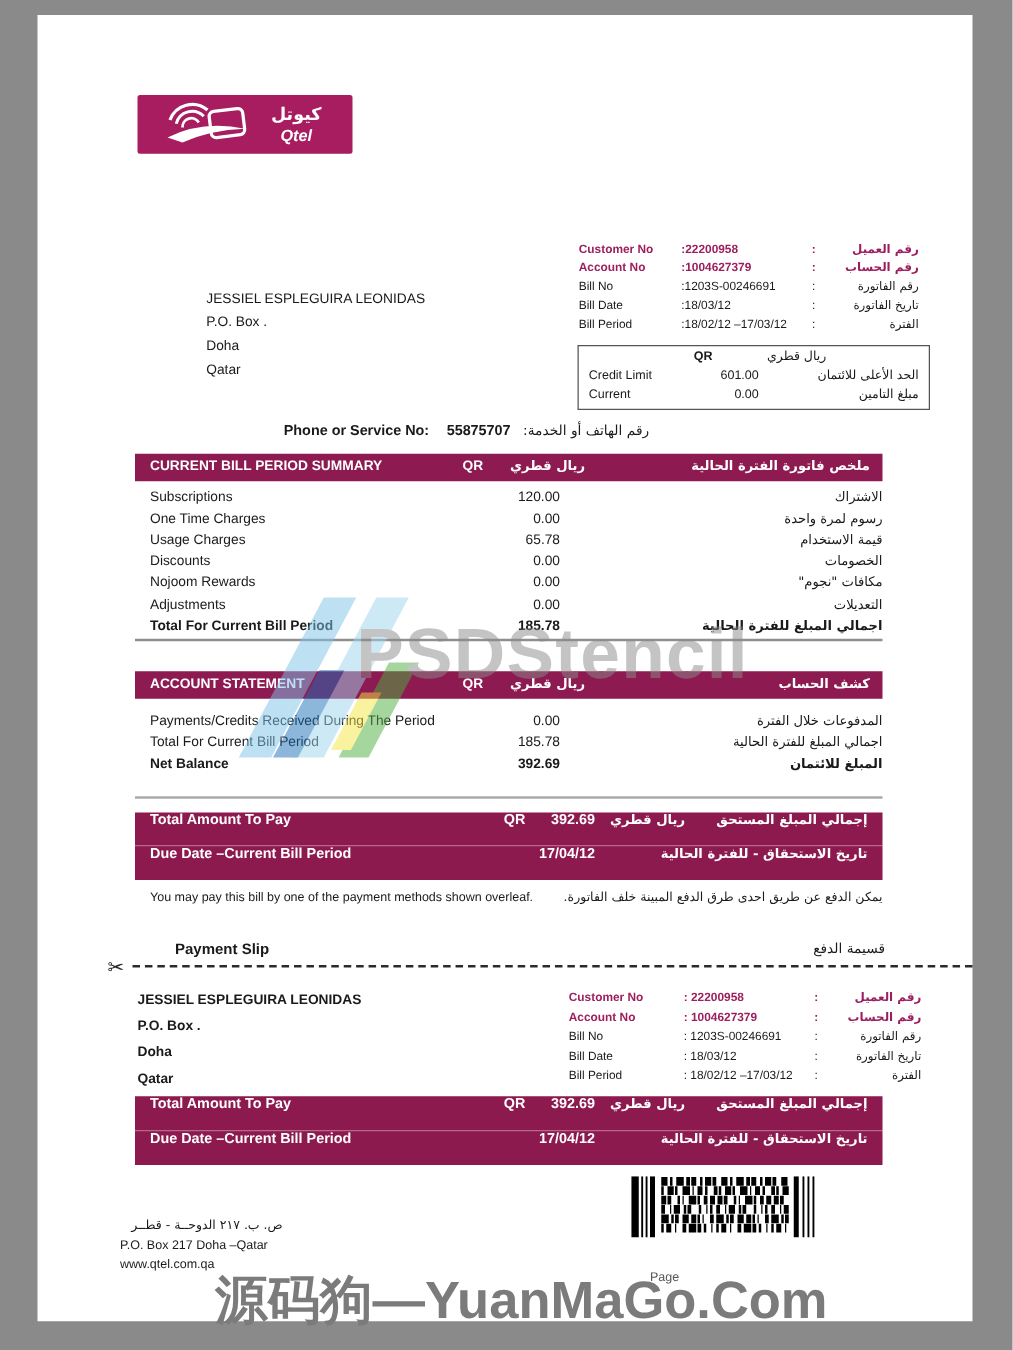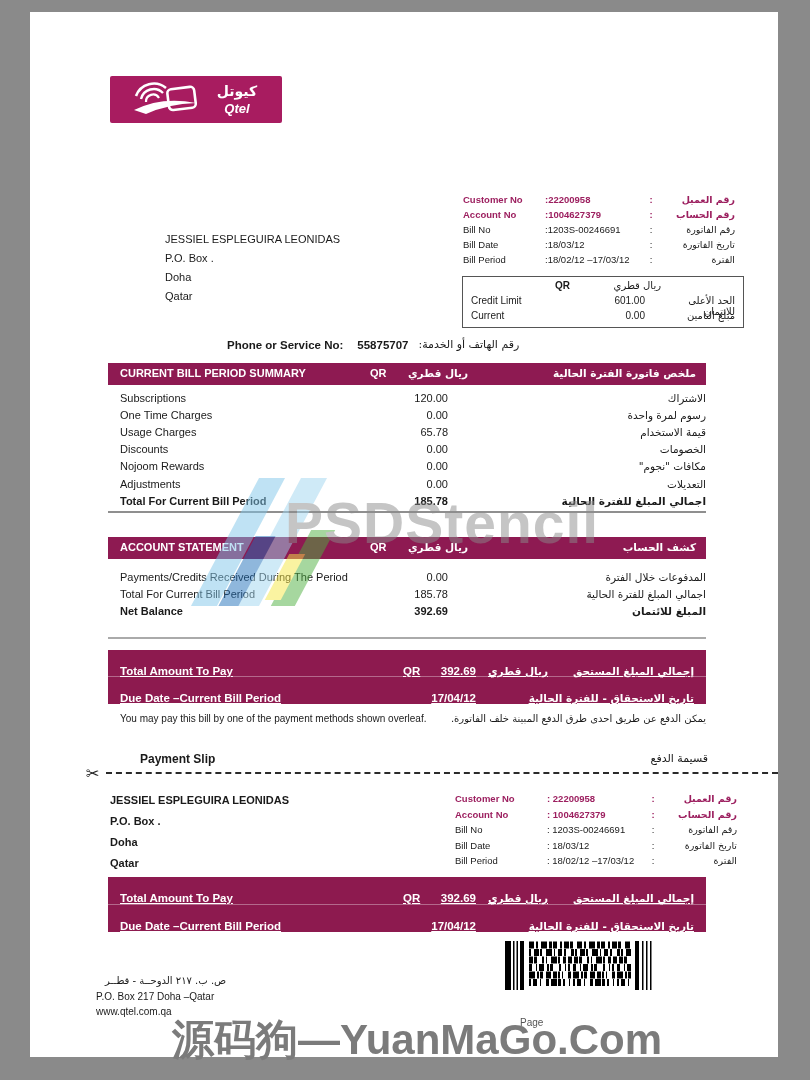--- a/index.html
+++ b/index.html
@@ -33,21 +33,21 @@
   .info-slip{left:425px;top:779px;width:282px;}
   .info-slip .lbl{width:92px;}
   .info-slip .val::before{content:": ";}
   .info-slip .row{height:15.5px;}
 
   
   .credit{left:432px;top:264px;width:280px;height:50px;border:1px solid #555;font-size:10px;}
   .credit .chead{position:absolute;left:0;top:3px;width:100%;}
   .credit .cqr{position:absolute;left:92px;font-weight:bold;}
   .credit .car{position:absolute;left:118px;width:80px;}
-  .credit .crow{position:absolute;left:8px;right:8px;display:flex;gap:38px;}
+  .credit .crow{position:absolute;left:8px;right:8px;display:flex;}
   .credit .cl{width:78px;flex:none;}
   .credit .cv{width:58px;flex:none;text-align:right;}
   .credit .ca{flex:1;text-align:right;}
 
   
   .svc{left:197px;top:326px;font-size:11.5px;display:flex;align-items:center;}
   .svc .s-en{font-weight:bold;}
   .svc .s-val{font-weight:bold;margin-left:14px;}
   .svc .s-ar{margin-left:10px;font-size:11px;}
 
@@ -70,21 +70,21 @@
   .c-ar{flex:1;text-align:right;font-size:10.5px;}
   .rule1{left:78px;top:499px;width:598px;height:2px;background:#8f8f8f;}
   .rule2{left:78px;top:625px;width:598px;height:2px;background:#aaaaaa;}
 
   
   .payband{left:78px;width:598px;background:#8D1A4F;color:#fff;}
   .pay1{top:638px;height:54px;} .pay2{top:865px;height:55px;}
   .payrow{position:relative;height:26px;border-bottom:1px solid rgba(255,255,255,.35);}
   .pay2 .payrow{height:27px;}
   .payrow:last-child{border-bottom:none;}
-  .payrow span{position:absolute;top:15px;font-weight:bold;text-decoration:underline;}
+  .payrow span{position:absolute;top:0;font-weight:bold;}
   .p-en{left:12px;font-size:11.5px;}
   .p-qr{left:295px;font-size:11.5px;}
   .p-amt{left:308px;width:60px;text-align:right;font-size:11.5px;}
   .p-cur{left:380px;font-size:10.5px;}
   .p-ar{right:12px;font-size:10.5px;}
 
   
   .note{left:90px;top:701px;width:586px;display:flex;justify-content:space-between;font-size:10px;}
 
   

